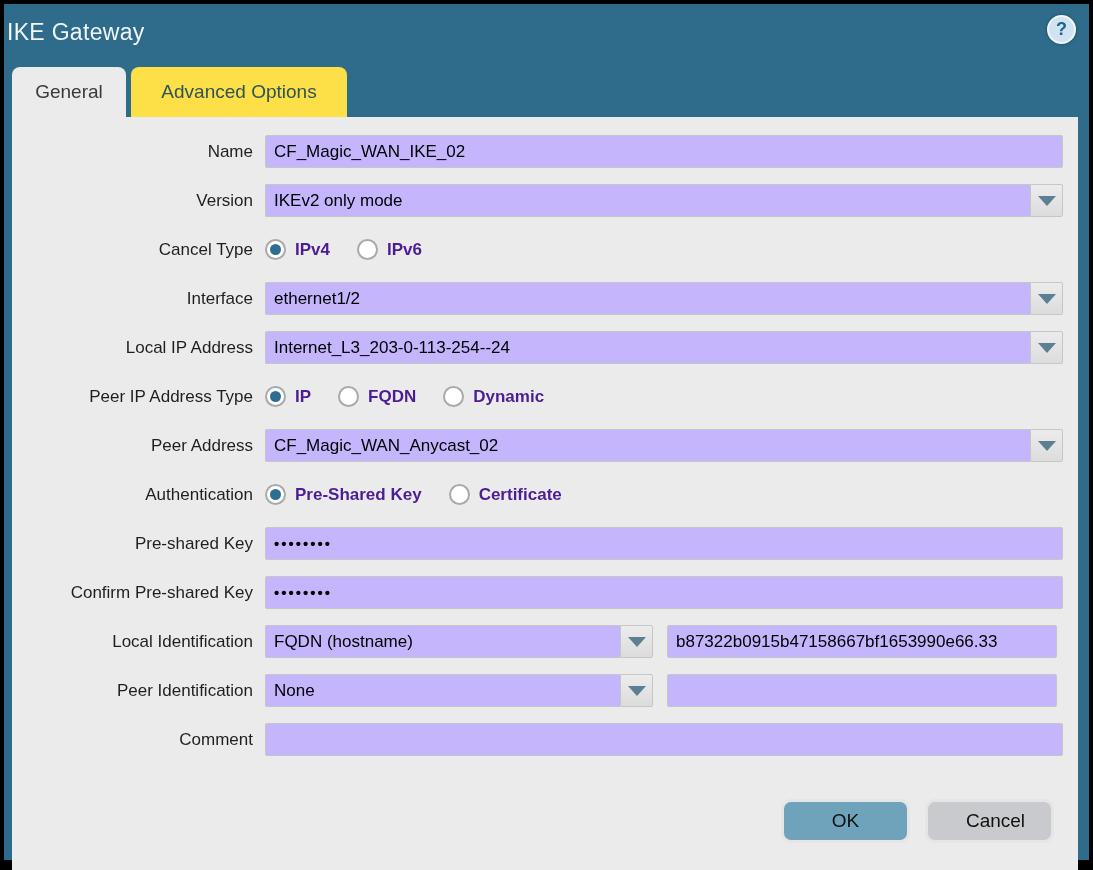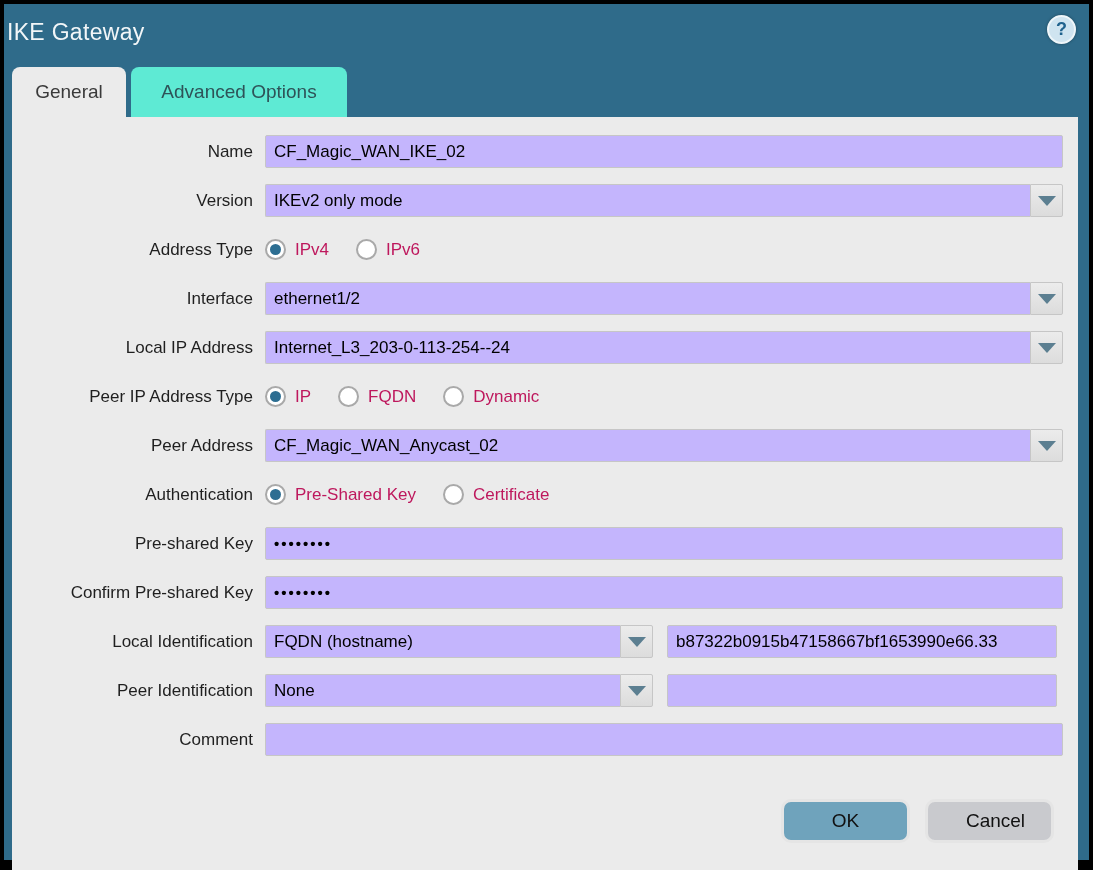--- a/index.html
+++ b/index.html
@@ -53,21 +53,21 @@
     font-size: 19px;
     padding: 0 28px;
     cursor: pointer;
   }
   .tab.active {
     background: #EBEBEB;
     color: #3a3a3a;
     width: 114px;
   }
   .tab.inactive {
-    background: #5eead4;
+    background: #fde047;
     color: #2E5358;
     width: 216px;
   }
   
   .panel {
     position: absolute;
     top: 113px; left: 8px;
     width: 1066px; height: 775px;
     background: #EBEBEB;
     padding-top: 18px;
@@ -128,21 +128,21 @@
     border: 2px solid #a9a9a9;
     display: flex; align-items: center; justify-content: center;
     flex: none;
   }
   .radio.checked::after {
     content: "";
     width: 11px; height: 11px;
     border-radius: 50%;
     background: #2D6E92;
   }
-  .radio-lbl { font-size: 17px; color: #be185d; }
+  .radio-lbl { font-size: 17px; color: #4c1d95; font-weight: bold; }
   
   .btn {
     position: absolute;
     width: 129px; height: 44px;
     border: 3px solid #e5e5e5;
     border-radius: 10px;
     font-size: 19px;
     color: #111;
     font-family: "Liberation Sans", sans-serif;
     cursor: pointer;
@@ -173,21 +173,21 @@
 
     <div class="row">
       <div class="lbl">Version</div>
       <div class="input w-dd">IKEv2 only mode</div>
       <div class="ddbtn">
         <span class="arrow"></span>
       </div>
     </div>
 
     <div class="row">
-      <div class="lbl">Address Type</div>
+      <div class="lbl">Cancel Type</div>
       <div class="radio-group">
         <div class="radio-opt">
           <span class="radio checked"></span>
           <span class="radio-lbl">IPv4</span>
         </div>
         <div class="radio-opt">
           <span class="radio"></span>
           <span class="radio-lbl">IPv6</span>
         </div>
       </div>

